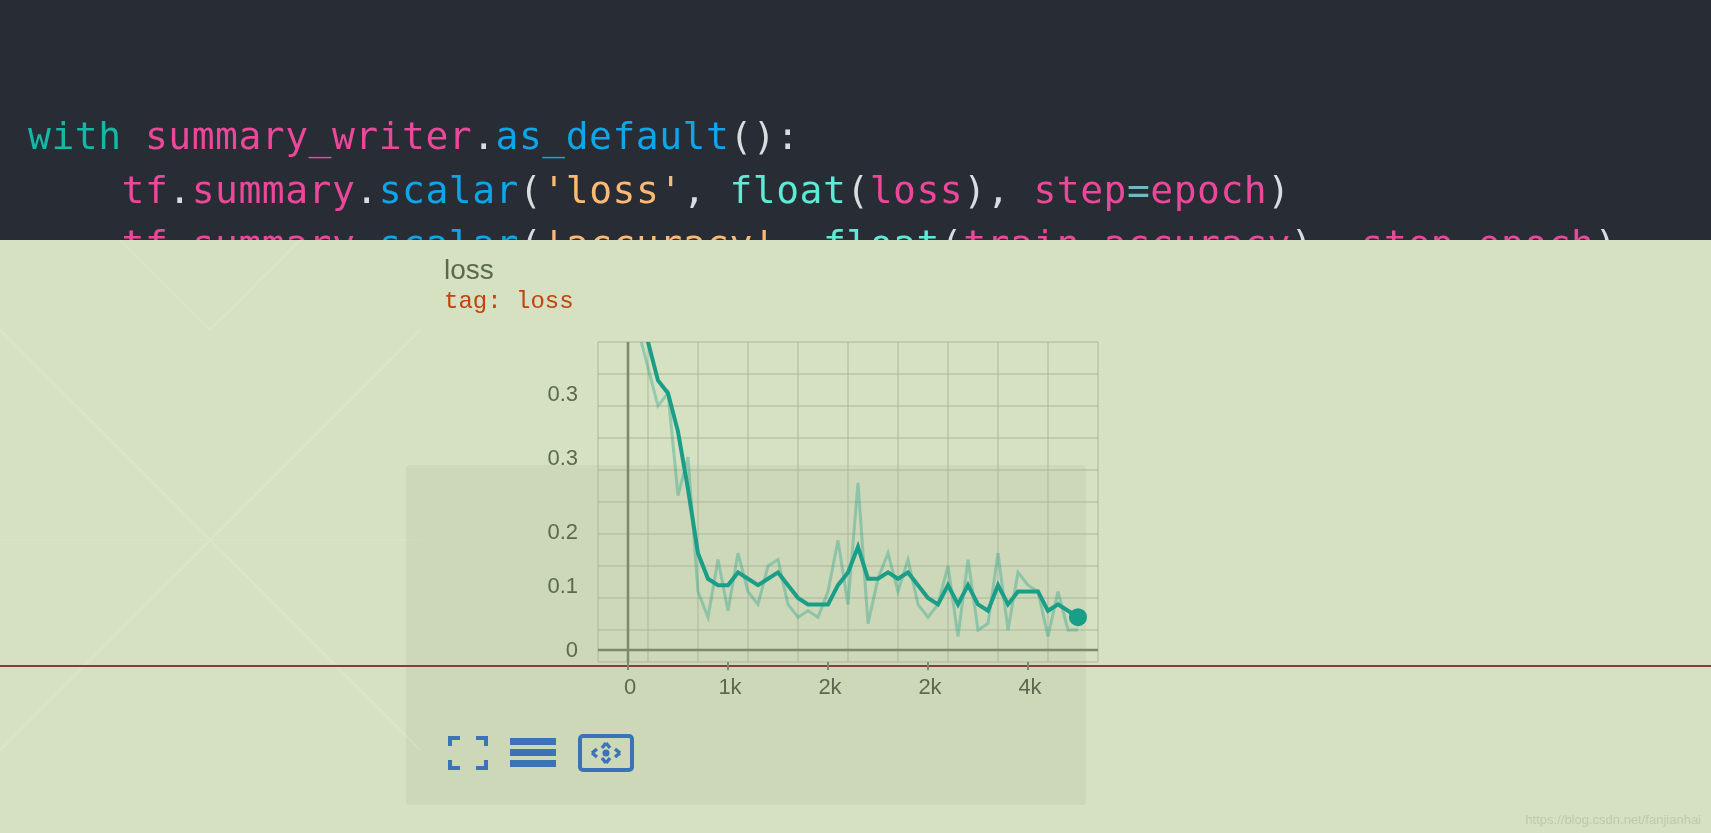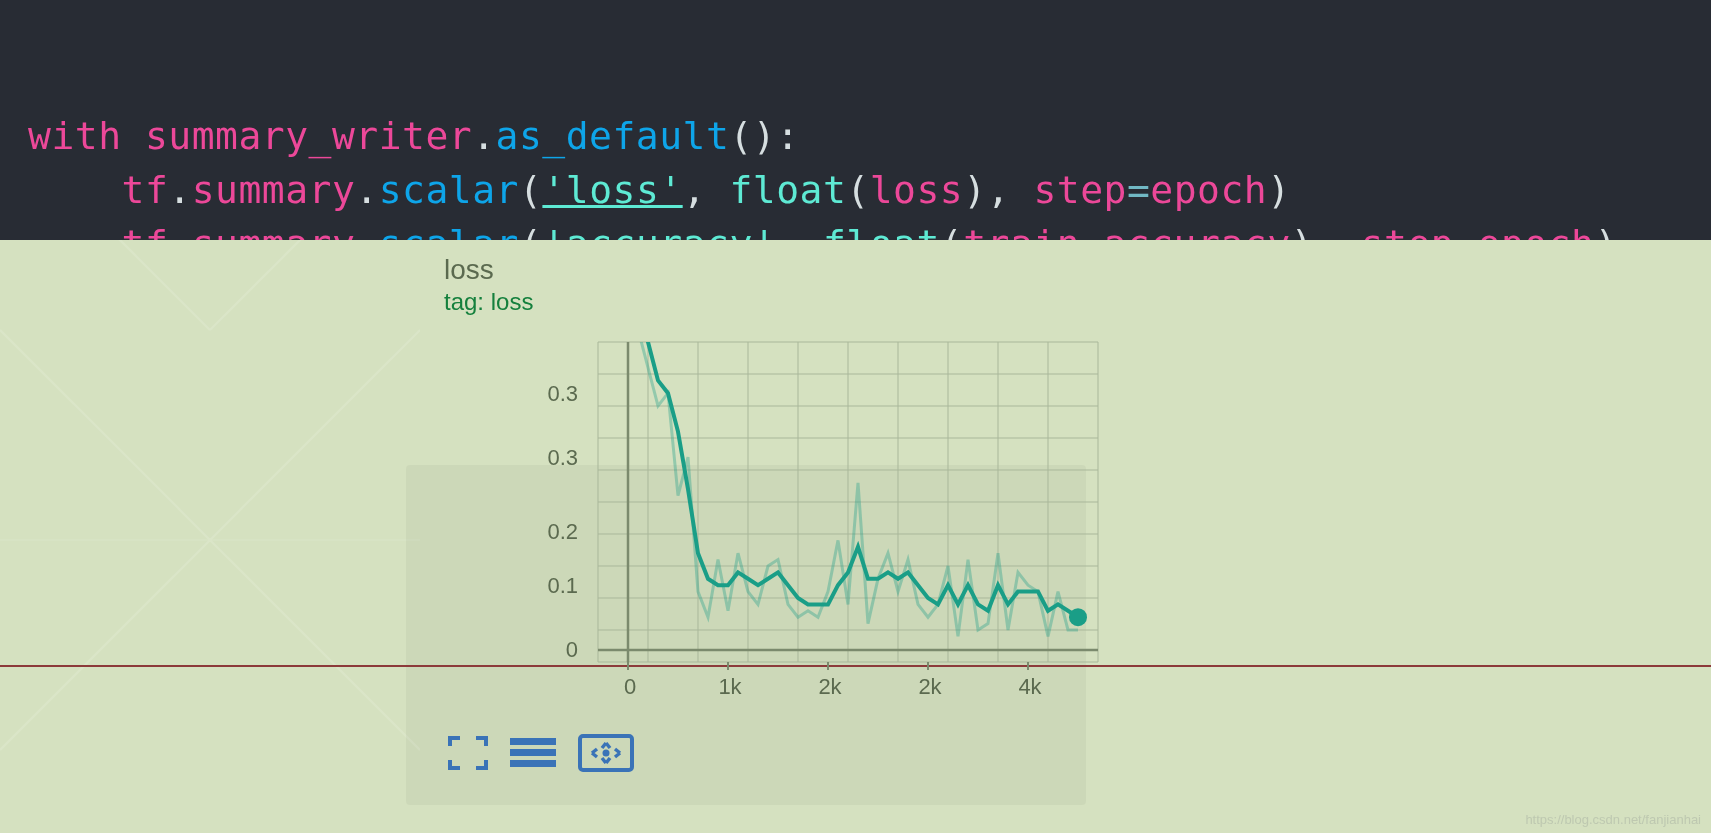--- a/index.html
+++ b/index.html
@@ -14,26 +14,26 @@
   .code-block {
     background: #282c34;
     width: 100%;
     height: 240px;
     padding: 55px 0 0 28px;
     font-size: 38px;
     line-height: 54px;
     letter-spacing: 0.5px;
     white-space: pre;
   }
-  .kw-with   { color: #ec4899; text-align: right; }
+  .kw-with   { color: #14b8a6; text-align: right; }
   .ident     { color: #ec4899; }
   .dot       { color: #d6dee0; }
   .method    { color: #0ea5e9; }
   .paren     { color: #d6dee0; }
-  .string    { color: #5eead4; text-decoration: underline; }
+  .string    { color: #fdba74; }
   .func      { color: #5eead4; }
   .comma     { color: #d6dee0; }
   .eq        { color: #71b8c4; }
 
   .chart-area {
     position: relative;
     width: 100%;
     height: 593px;
     background: #d5e1c0;
   }
@@ -67,23 +67,23 @@
     z-index: 1;
   }
 
   .chart-title {
     font-family: "Helvetica Neue", Arial, sans-serif;
     font-size: 28px;
     color: #5b6a4f;
     margin-left: 26px;
   }
   .chart-subtitle {
-    font-family: Liberation Sans, sans-serif;
+    font-family: Liberation Mono, monospace;
     font-size: 24px;
-    color: #15803d;
+    color: #c2410c;
     margin-left: 26px;
     margin-top: 2px;
   }
 
   .plot {
     position: absolute;
     left: 0; top: 78px;
     width: 700px; height: 400px;
   }
 

